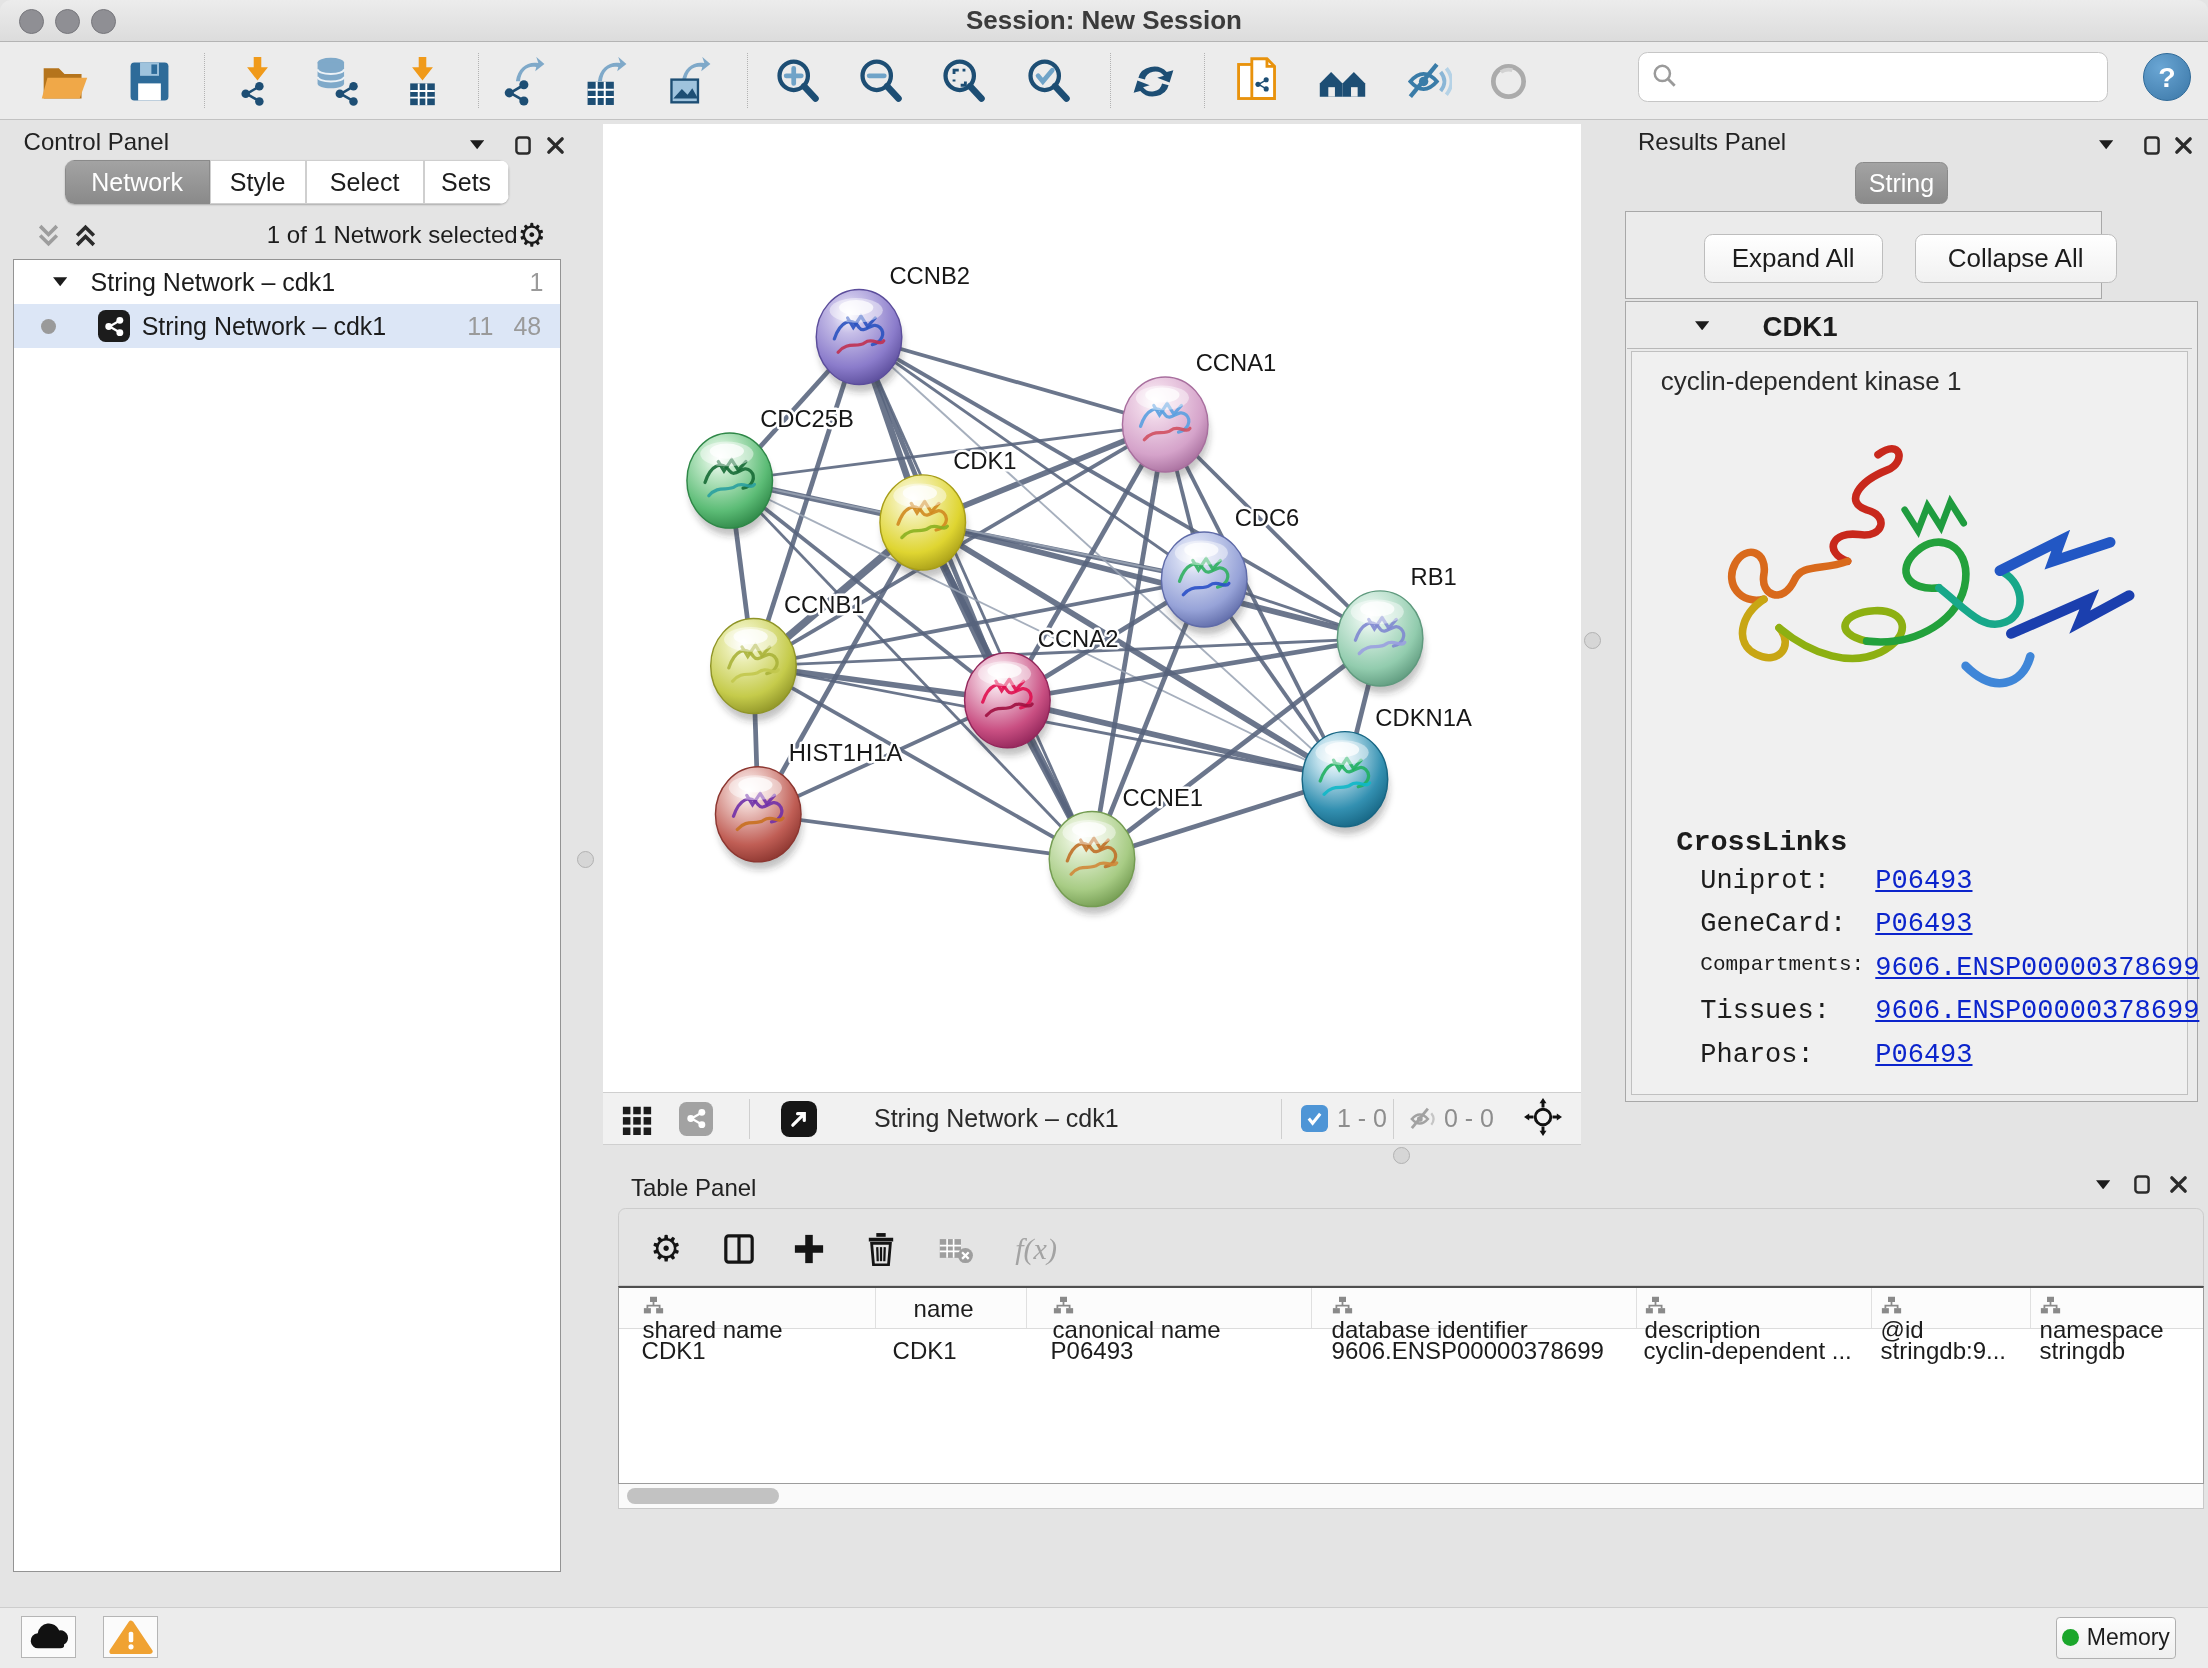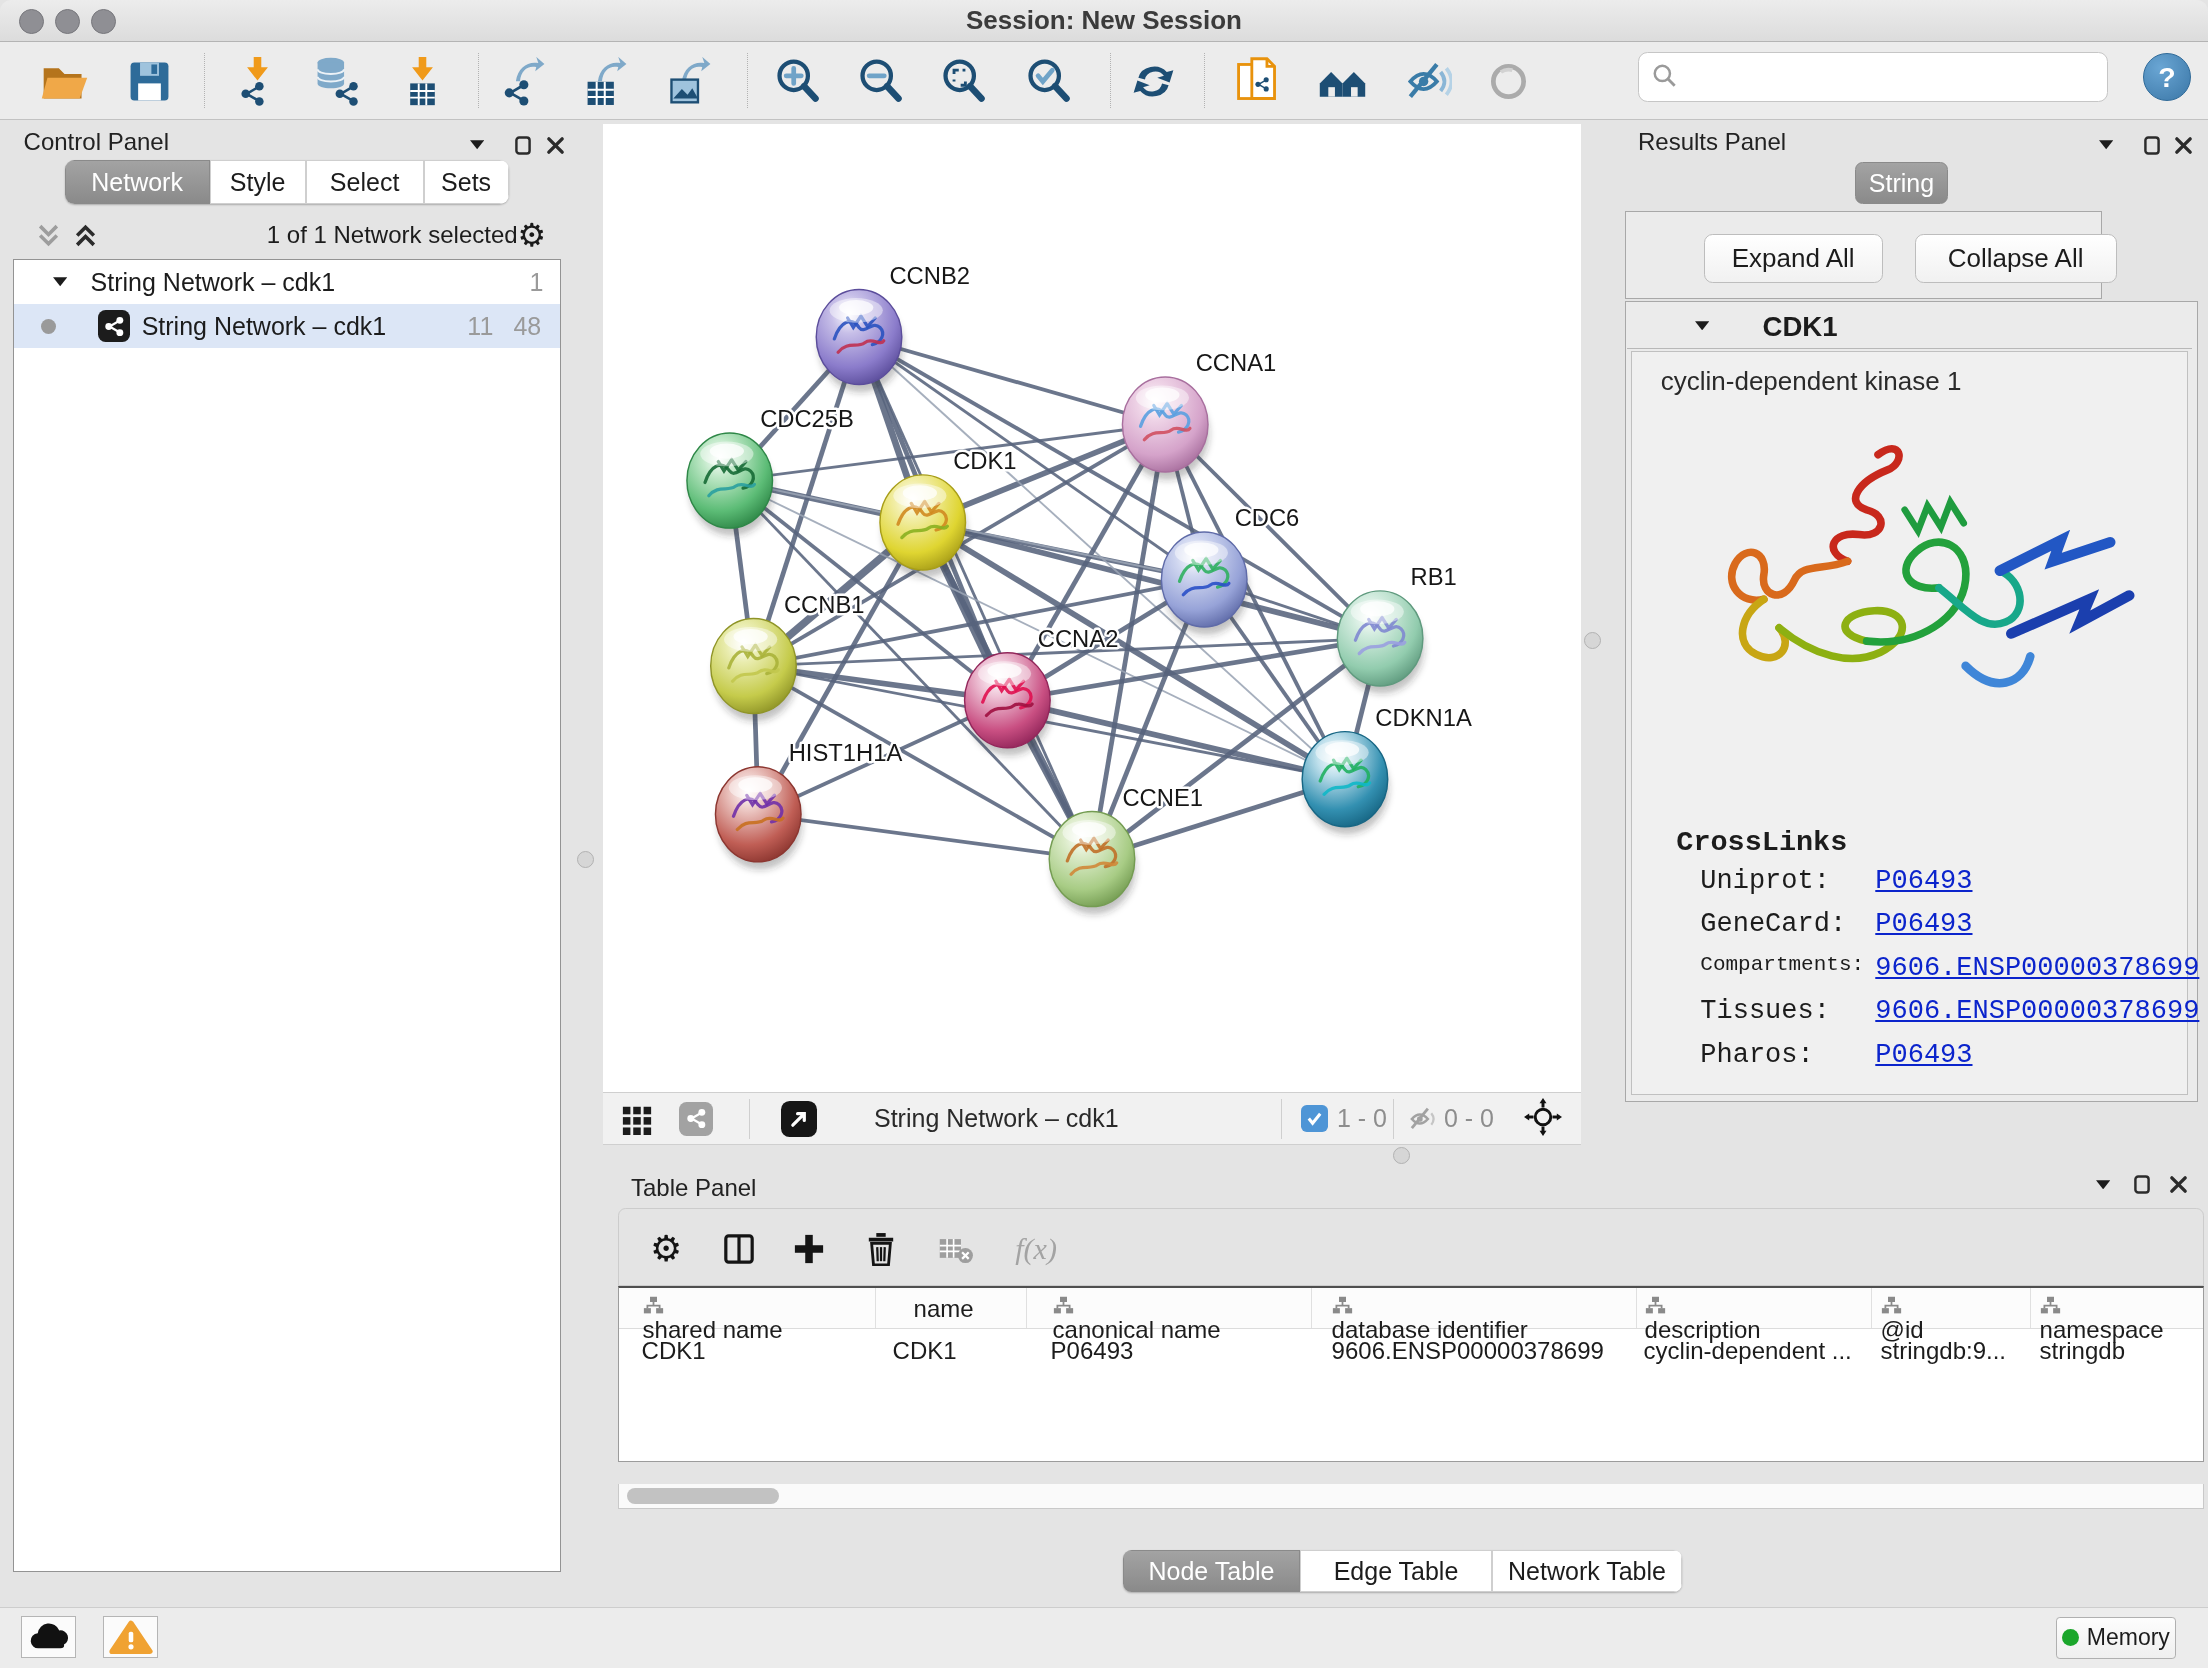--- a/index.html
+++ b/index.html
@@ -62,21 +62,21 @@
           border-radius:8.6px;font-size:26px;display:flex;align-items:center;justify-content:center;box-sizing:border-box;}
   .rp-inner{position:absolute;background:#f0f0f0;border:1px solid #c0c0c0;box-sizing:border-box;}
   .serif{font-family:Liberation Mono, monospace;}
   .xlink{color:#0b24cc;text-decoration:underline;}
 
   
   .table-panel{left:609px;top:1168px;width:1600px;height:439px;}
   .tp-toolbar{position:absolute;left:8.6px;top:40px;width:1586px;height:78px;background:#e4e4e4;
               border:1px solid #cccccc;border-radius:7.6px 7.6px 0 0;box-sizing:border-box;}
   .tp-ic{position:absolute;top:21px;width:38px;height:38px;display:flex;align-items:center;justify-content:center;}
-  .tbl{position:absolute;left:8.6px;top:118px;width:1586px;height:176px;background:#fff;
+  .tbl{position:absolute;left:8.6px;top:118px;width:1586px;height:198px;background:#fff;
        border:1.9px solid #9c9c9c;border-top:2.9px solid #4f4f4f;box-sizing:border-box;overflow:hidden;}
   .tbl-head{height:40px;background:#fcfcfc;border-bottom:1px solid #dcdcdc;position:relative;font-size:24px;}
   .tbl-row{height:42px;position:relative;font-size:24px;}
   .col-div{position:absolute;top:0;height:100%;border-left:1px solid #e0e0e0;}
   .hcell{position:absolute;top:6.7px;white-space:nowrap;}
   .ccell{position:absolute;top:7.6px;white-space:nowrap;}
   .tp-scroll{position:absolute;left:8.6px;top:316px;width:1586px;height:25px;background:#fafafa;
              border:1px solid #c9c9c9;border-top:none;box-sizing:border-box;}
   .tp-thumb{position:absolute;left:8.6px;top:3.8px;width:152px;height:16px;background:#c2c2c2;border-radius:8.6px;}
   .tp-tabs{position:absolute;left:514px;top:382px;display:flex;border-radius:8.6px;overflow:hidden;
@@ -845,25 +845,20 @@
       <span class="ccell" style="left:713px">9606.ENSP00000378699</span>
       <span class="ccell" style="left:1025px">cyclin-dependent ...</span>
       <span class="ccell" style="left:1262px">stringdb:9...</span>
       <span class="ccell" style="left:1421px">stringdb</span>
     </div>
   </div>
   <div class="tp-scroll">
     <div class="tp-thumb"></div>
   </div>
 
-  <div class="tp-tabs">
-    <div class="seg sel" style="width:177px">Node Table</div>
-    <div class="seg" style="width:192px">Edge Table</div>
-    <div class="seg" style="width:190px">Network Table</div>
-  </div>
 </div>
 
 <div class="abs statusbar">
   <div class="sb-btn" style="left:21px">
     <svg width="42" height="30" viewBox="0 0 44 32">
       <path d="M11 28 a8 8 0 0 1 -1 -16 a12 12 0 0 1 23 -3 a8 8 0 0 1 5 15 q1 4 -4 4 z" fill="#111"></path>
     </svg>
   </div>
   <div class="sb-btn" style="left:103px">
     <svg width="44" height="38" viewBox="0 0 58 46">

